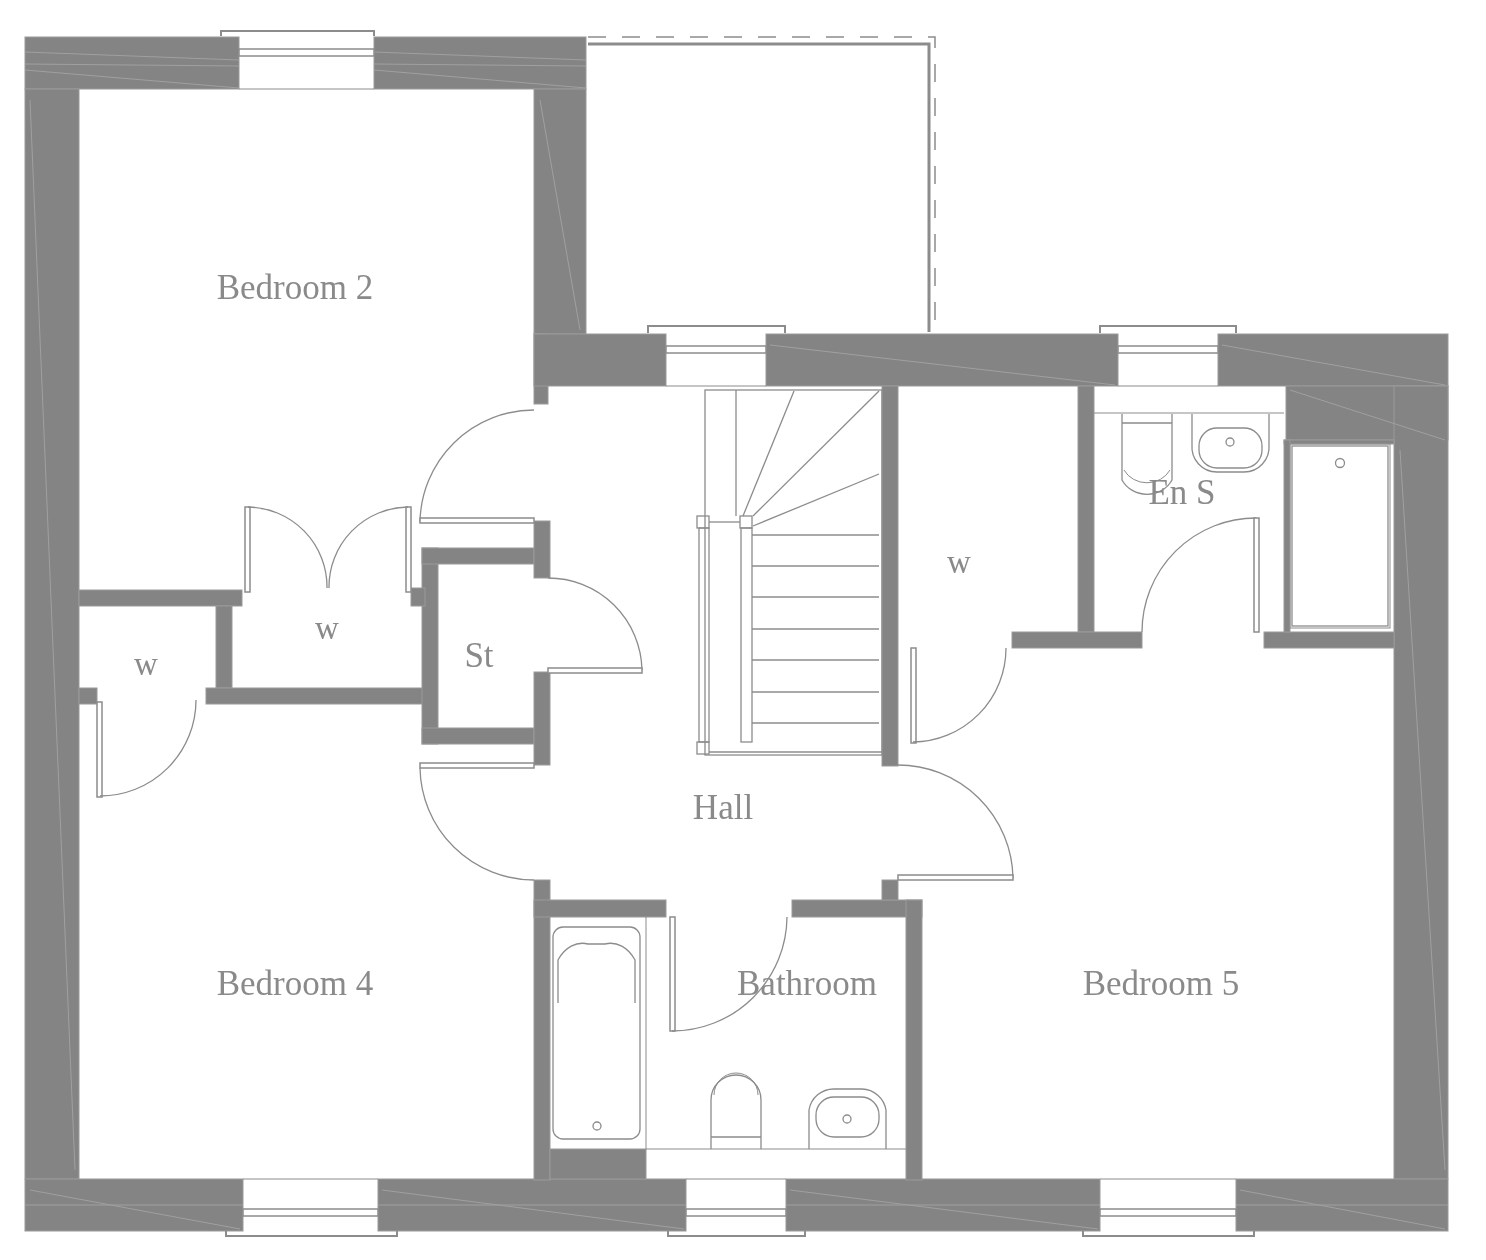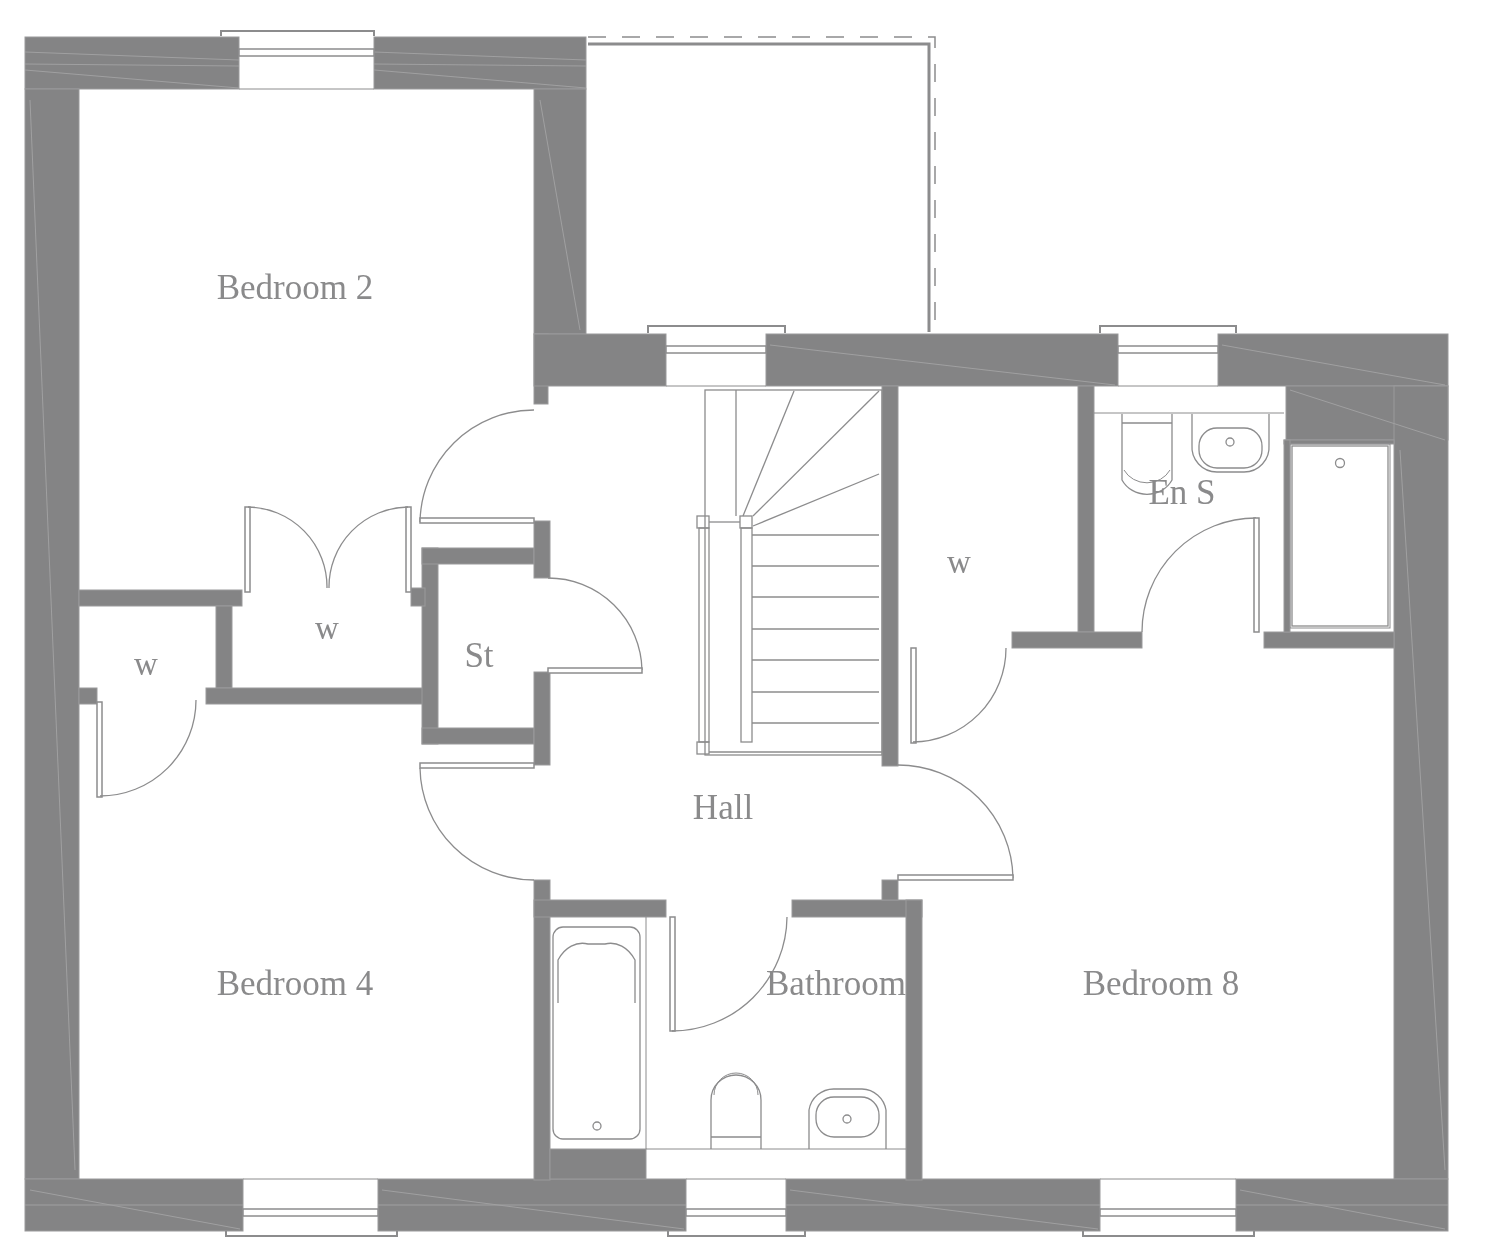--- a/index.html
+++ b/index.html
@@ -192,20 +192,20 @@
     <path class="line" d="M711 1149 L711 1100 A25 25 0 0 1 761 1100 L761 1149 M711 1137 L761 1137"></path>
     <path class="thin" d="M714 1095 A22 22 0 0 1 758 1095"></path>
     <path class="line" d="M809 1149 L809 1110 A25 25 0 0 1 834 1089 L862 1089 A25 25 0 0 1 886 1110 L886 1149"></path>
     <rect class="line" x="816" y="1097" width="63" height="40" rx="18"></rect>
     <circle class="line" cx="847" cy="1119" r="4"></circle>
   </g>
 </svg>
 
 <div class="room-label" style="left:295px; top:287px;">Bedroom 2</div>
 <div class="room-label" style="left:295px; top:983px;">Bedroom 4</div>
-<div class="room-label" style="left:1161px; top:983px;">Bedroom 8</div>
+<div class="room-label" style="left:1161px; top:983px;">Bedroom 5</div>
 <div class="room-label" style="left:723px; top:807px;">Hall</div>
-<div class="room-label" style="left:836px; top:983px;">Bathroom</div>
+<div class="room-label" style="left:807px; top:983px;">Bathroom</div>
 <div class="room-label" style="left:1182px; top:492px;">En S</div>
 <div class="room-label" style="left:479px; top:613px;margin-top:42px;">St</div>
 <div class="room-label small-label" style="left:146px; top:664px;">w</div>
 <div class="room-label small-label" style="left:327px; top:628px;">w</div>
 <div class="room-label small-label" style="left:959px; top:562px;">w</div>
 
 </body></html>

